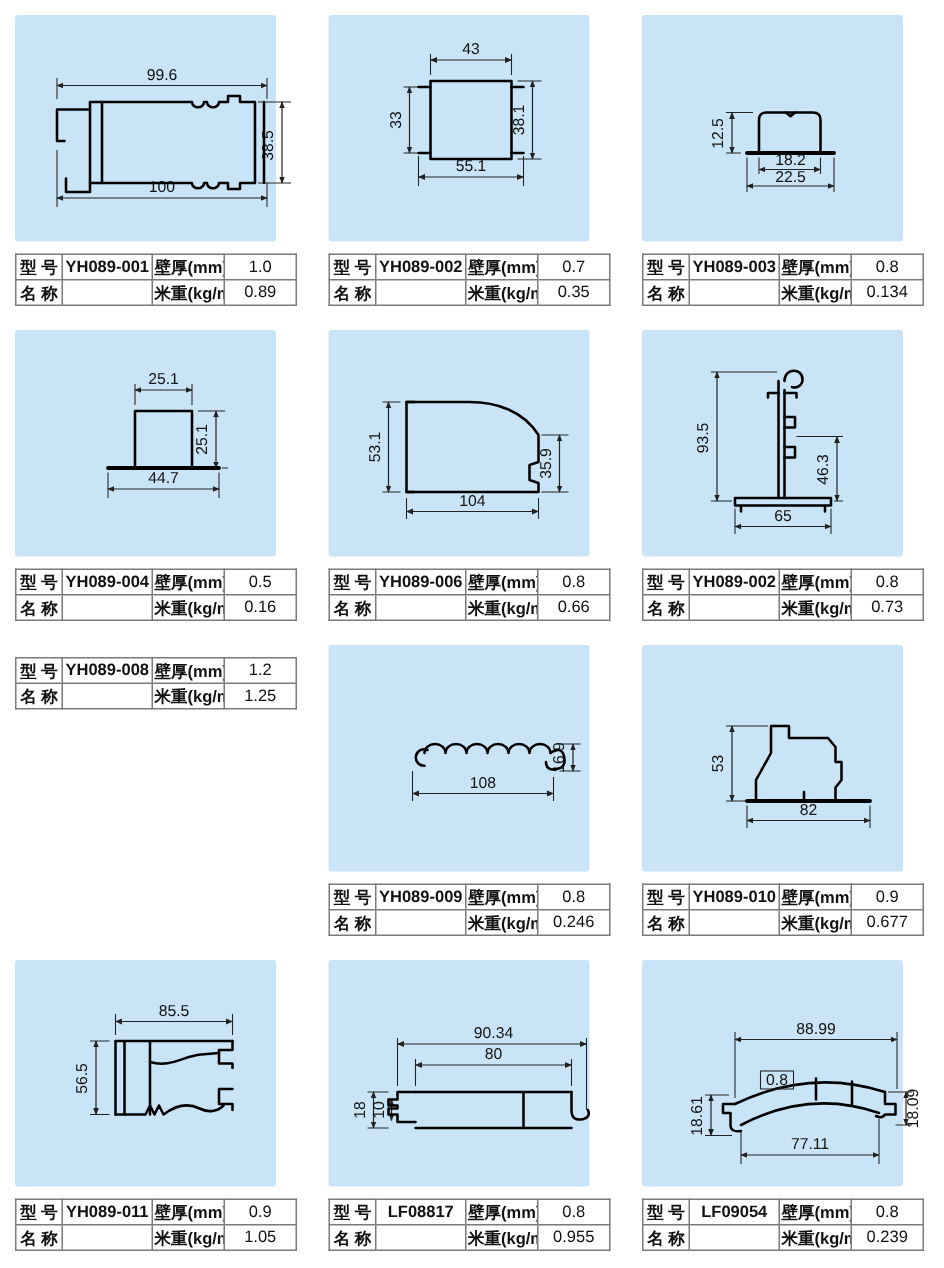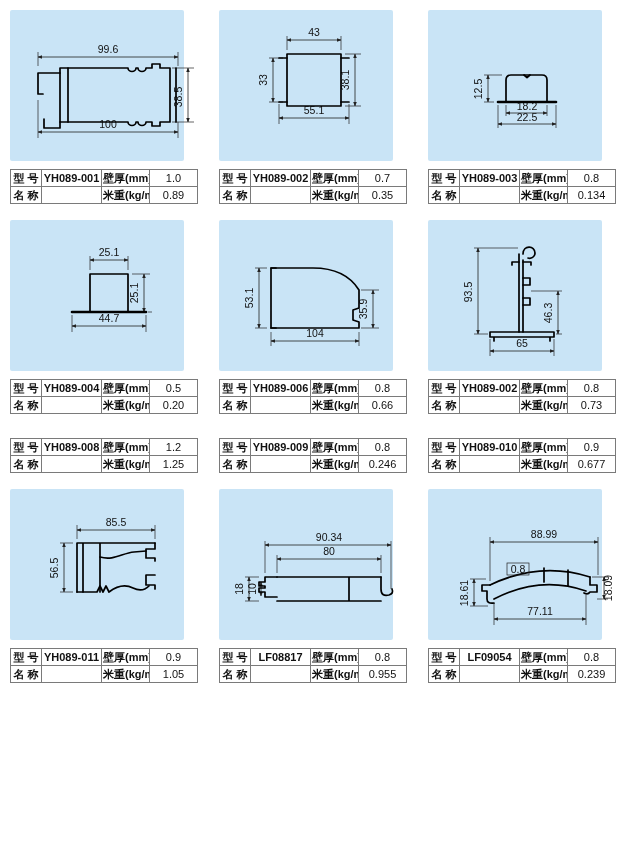--- a/index.html
+++ b/index.html
@@ -234,21 +234,21 @@
           <tr>
         <td class="hd">型 号</td>
         <td class="model">YH089-004</td>
         <td class="hd">壁厚(mm)</td>
         <td class="val">0.5</td>
       </tr>
       <tr>
         <td class="hd">名 称</td>
         <td></td>
         <td class="hd">米重(kg/m)</td>
-        <td class="val">0.20</td>
+        <td class="val">0.16</td>
       </tr>
     </tbody>
       </table>
   </div>
 
   <div class="cell">
     <div class="panel">
       <svg width="187" height="151" viewBox="0 0 187 151">
         <g>
           <line class="ext" x1="48" y1="48" x2="36" y2="48"></line>
@@ -363,20 +363,39 @@
         <td class="hd">名 称</td>
         <td></td>
         <td class="hd">米重(kg/m)</td>
         <td class="val">1.25</td>
       </tr>
     </tbody>
       </table>
   </div>
 
   <div class="cell">
+    <div class="panel">
+      <svg width="187" height="151" viewBox="0 0 187 151">
+        <g>
+          <line class="ext" x1="154" y1="66" x2="168" y2="66"></line>
+            <line class="ext" x1="154" y1="84" x2="168" y2="84"></line>
+          <line class="dim" x1="163" y1="66" x2="163" y2="84" marker-start="url(#ar)" marker-end="url(#ar)"></line>
+          <text class="d" x="157" y="75" transform="rotate(-90 157 75)">16.9</text>
+          <line class="ext" x1="56" y1="84" x2="56" y2="104"></line>
+            <line class="ext" x1="150" y1="88" x2="150" y2="104"></line>
+          <line class="dim" x1="56" y1="99" x2="150" y2="99" marker-start="url(#ar)" marker-end="url(#ar)"></line>
+          <text class="d" x="103" y="95">108</text>
+        </g>
+        <g>
+          <path class="p" d="M66,70 a5.5,5.5 0 1 0 -2,10.5"></path>
+          <path class="p" d="M64,72 a7,6 0 0 1 14,0 a7,6 0 0 1 14,0 a7,6 0 0 1 14,0 a7,6 0 0 1 14,0 a7,6 0 0 1 14,0 a7,6 0 0 1 14,0"></path>
+          <path class="p" d="M148,72 q7,-5 9,2 q2,8 -6,9 q-6,0.5 -6,-5"></path>
+        </g>
+      </svg>
+    </div>
     <table class="spec">
       <colgroup>
           <col style="width:31px">
           <col style="width:60px">
           <col style="width:48px">
           <col style="width:48px">
         </colgroup>
       <tbody>
           <tr>
         <td class="hd">型 号</td>
@@ -388,20 +407,39 @@
         <td class="hd">名 称</td>
         <td></td>
         <td class="hd">米重(kg/m)</td>
         <td class="val">0.246</td>
       </tr>
     </tbody>
       </table>
   </div>
 
   <div class="cell">
+    <div class="panel">
+      <svg width="187" height="151" viewBox="0 0 187 151">
+        <g>
+          <line class="ext" x1="84" y1="54" x2="56" y2="54"></line>
+            <line class="ext" x1="70" y1="104" x2="56" y2="104"></line>
+          <line class="dim" x1="60" y1="54" x2="60" y2="104" marker-start="url(#ar)" marker-end="url(#ar)"></line>
+          <text class="d" x="54" y="79" transform="rotate(-90 54 79)">53</text>
+          <line class="ext" x1="70" y1="107" x2="70" y2="122"></line>
+            <line class="ext" x1="152" y1="107" x2="152" y2="122"></line>
+          <line class="dim" x1="70" y1="117" x2="152" y2="117" marker-start="url(#ar)" marker-end="url(#ar)"></line>
+          <text class="d" x="111" y="113">82</text>
+        </g>
+        <g>
+          <path class="p2" d="M70,104 H152"></path>
+          <path class="p" d="M86,54 h12 v8 h26 l5,6 v10 h4 v12 l-4,5 v9 H76 V90 l10,-18 Z"></path>
+          <path class="p" d="M108,98 v6"></path>
+        </g>
+      </svg>
+    </div>
     <table class="spec">
       <colgroup>
           <col style="width:31px">
           <col style="width:60px">
           <col style="width:48px">
           <col style="width:48px">
         </colgroup>
       <tbody>
           <tr>
         <td class="hd">型 号</td>

